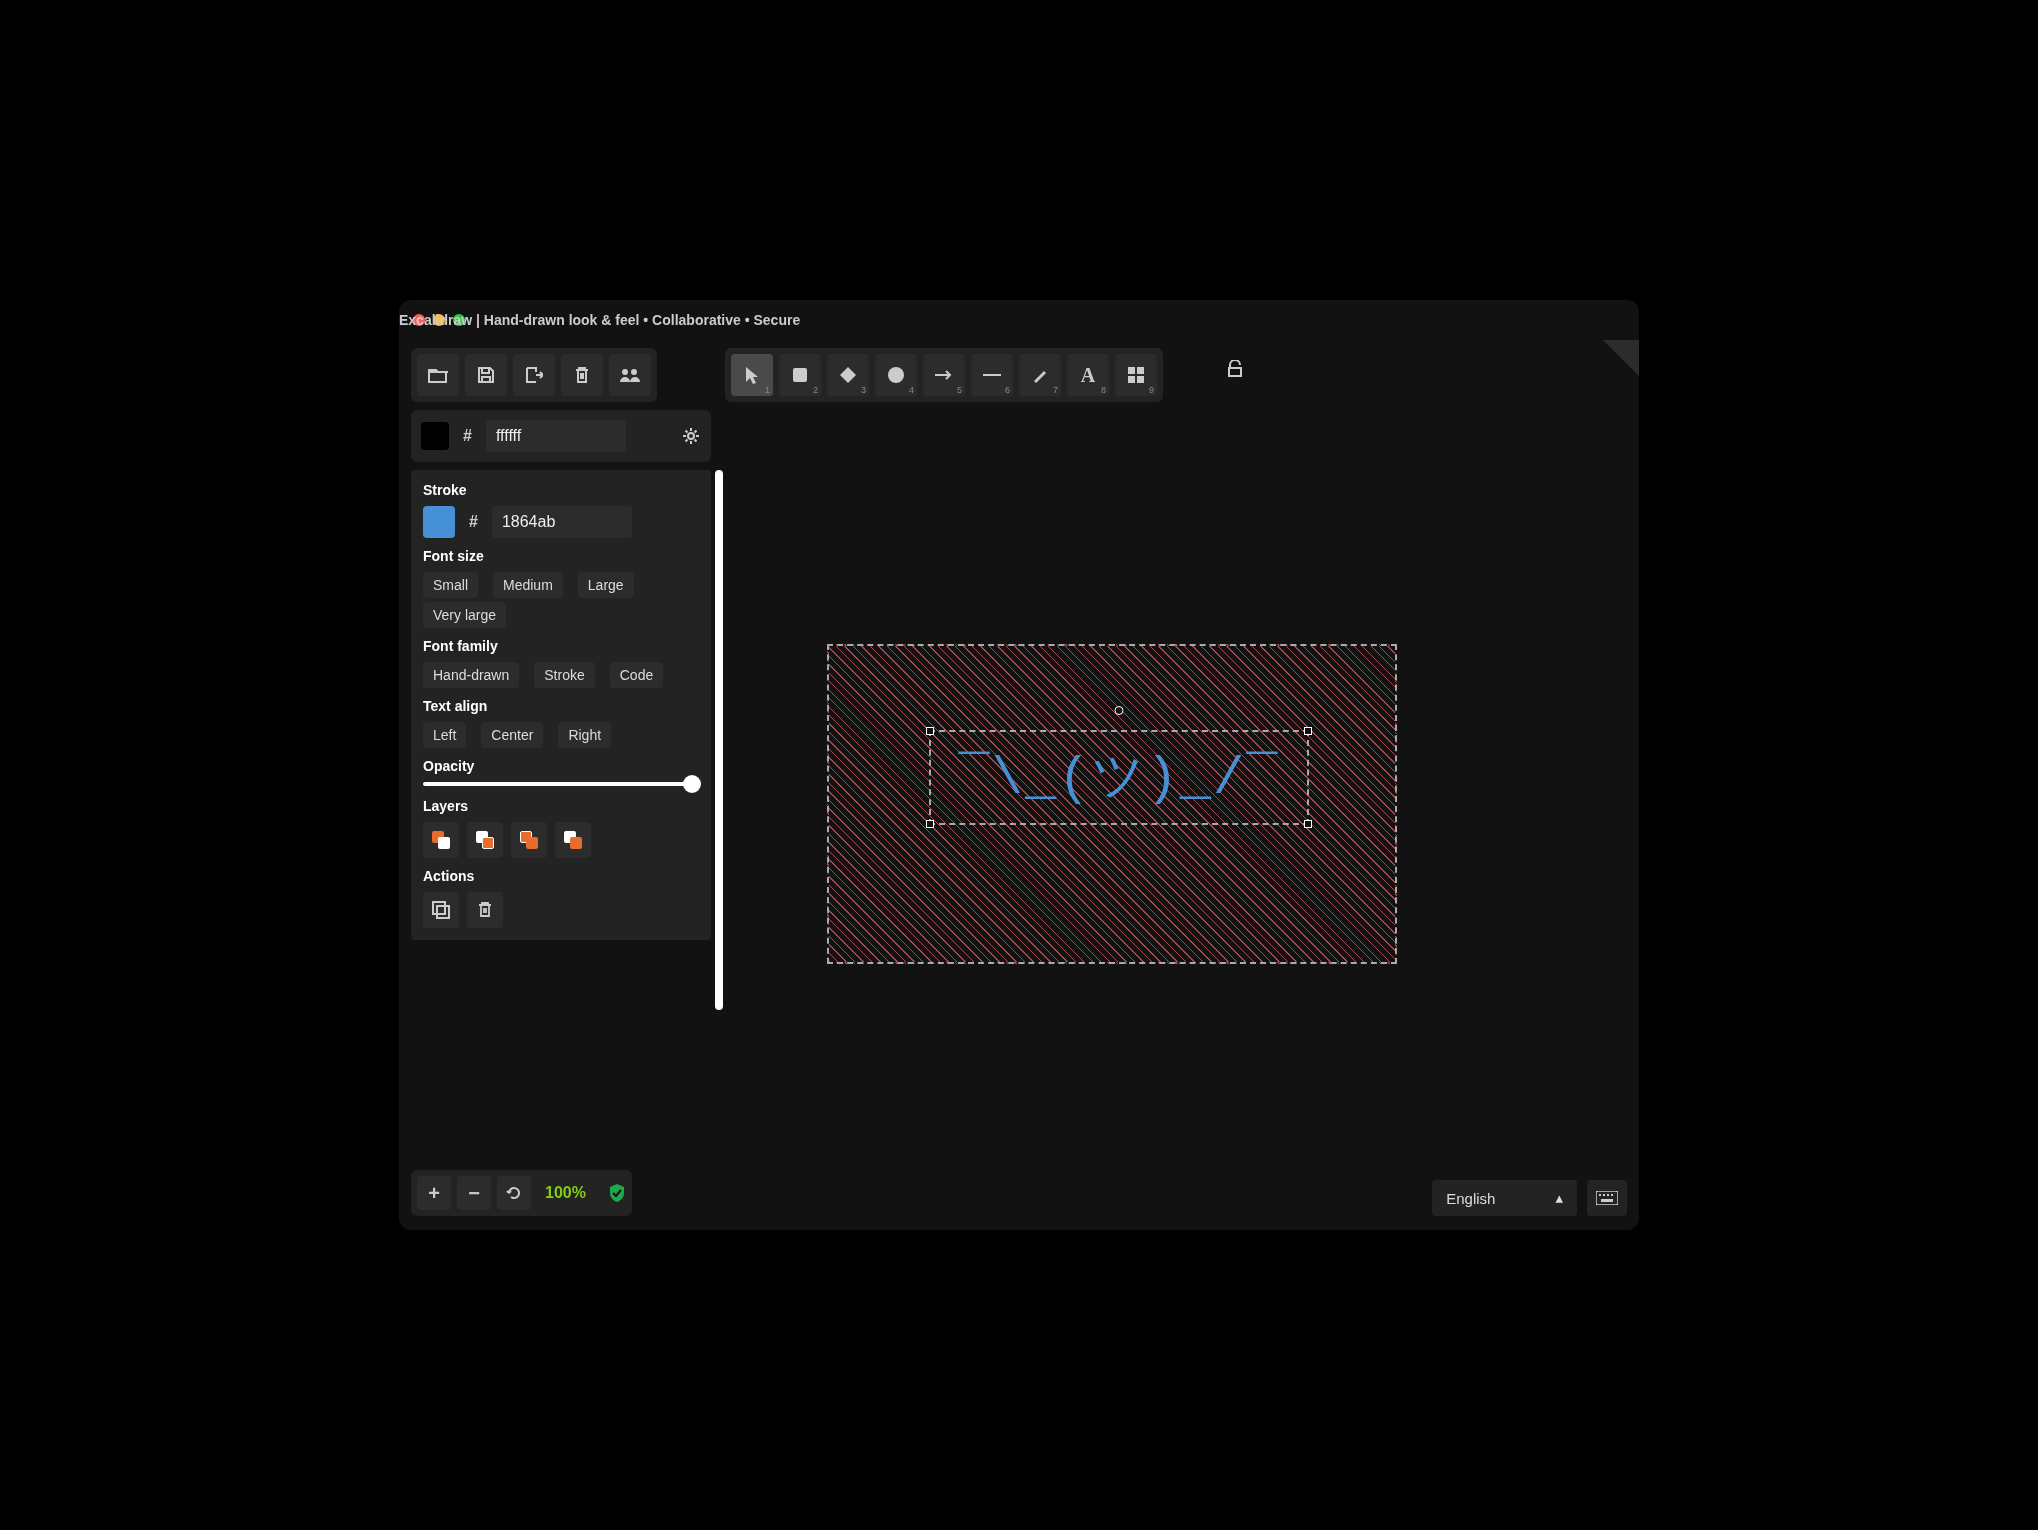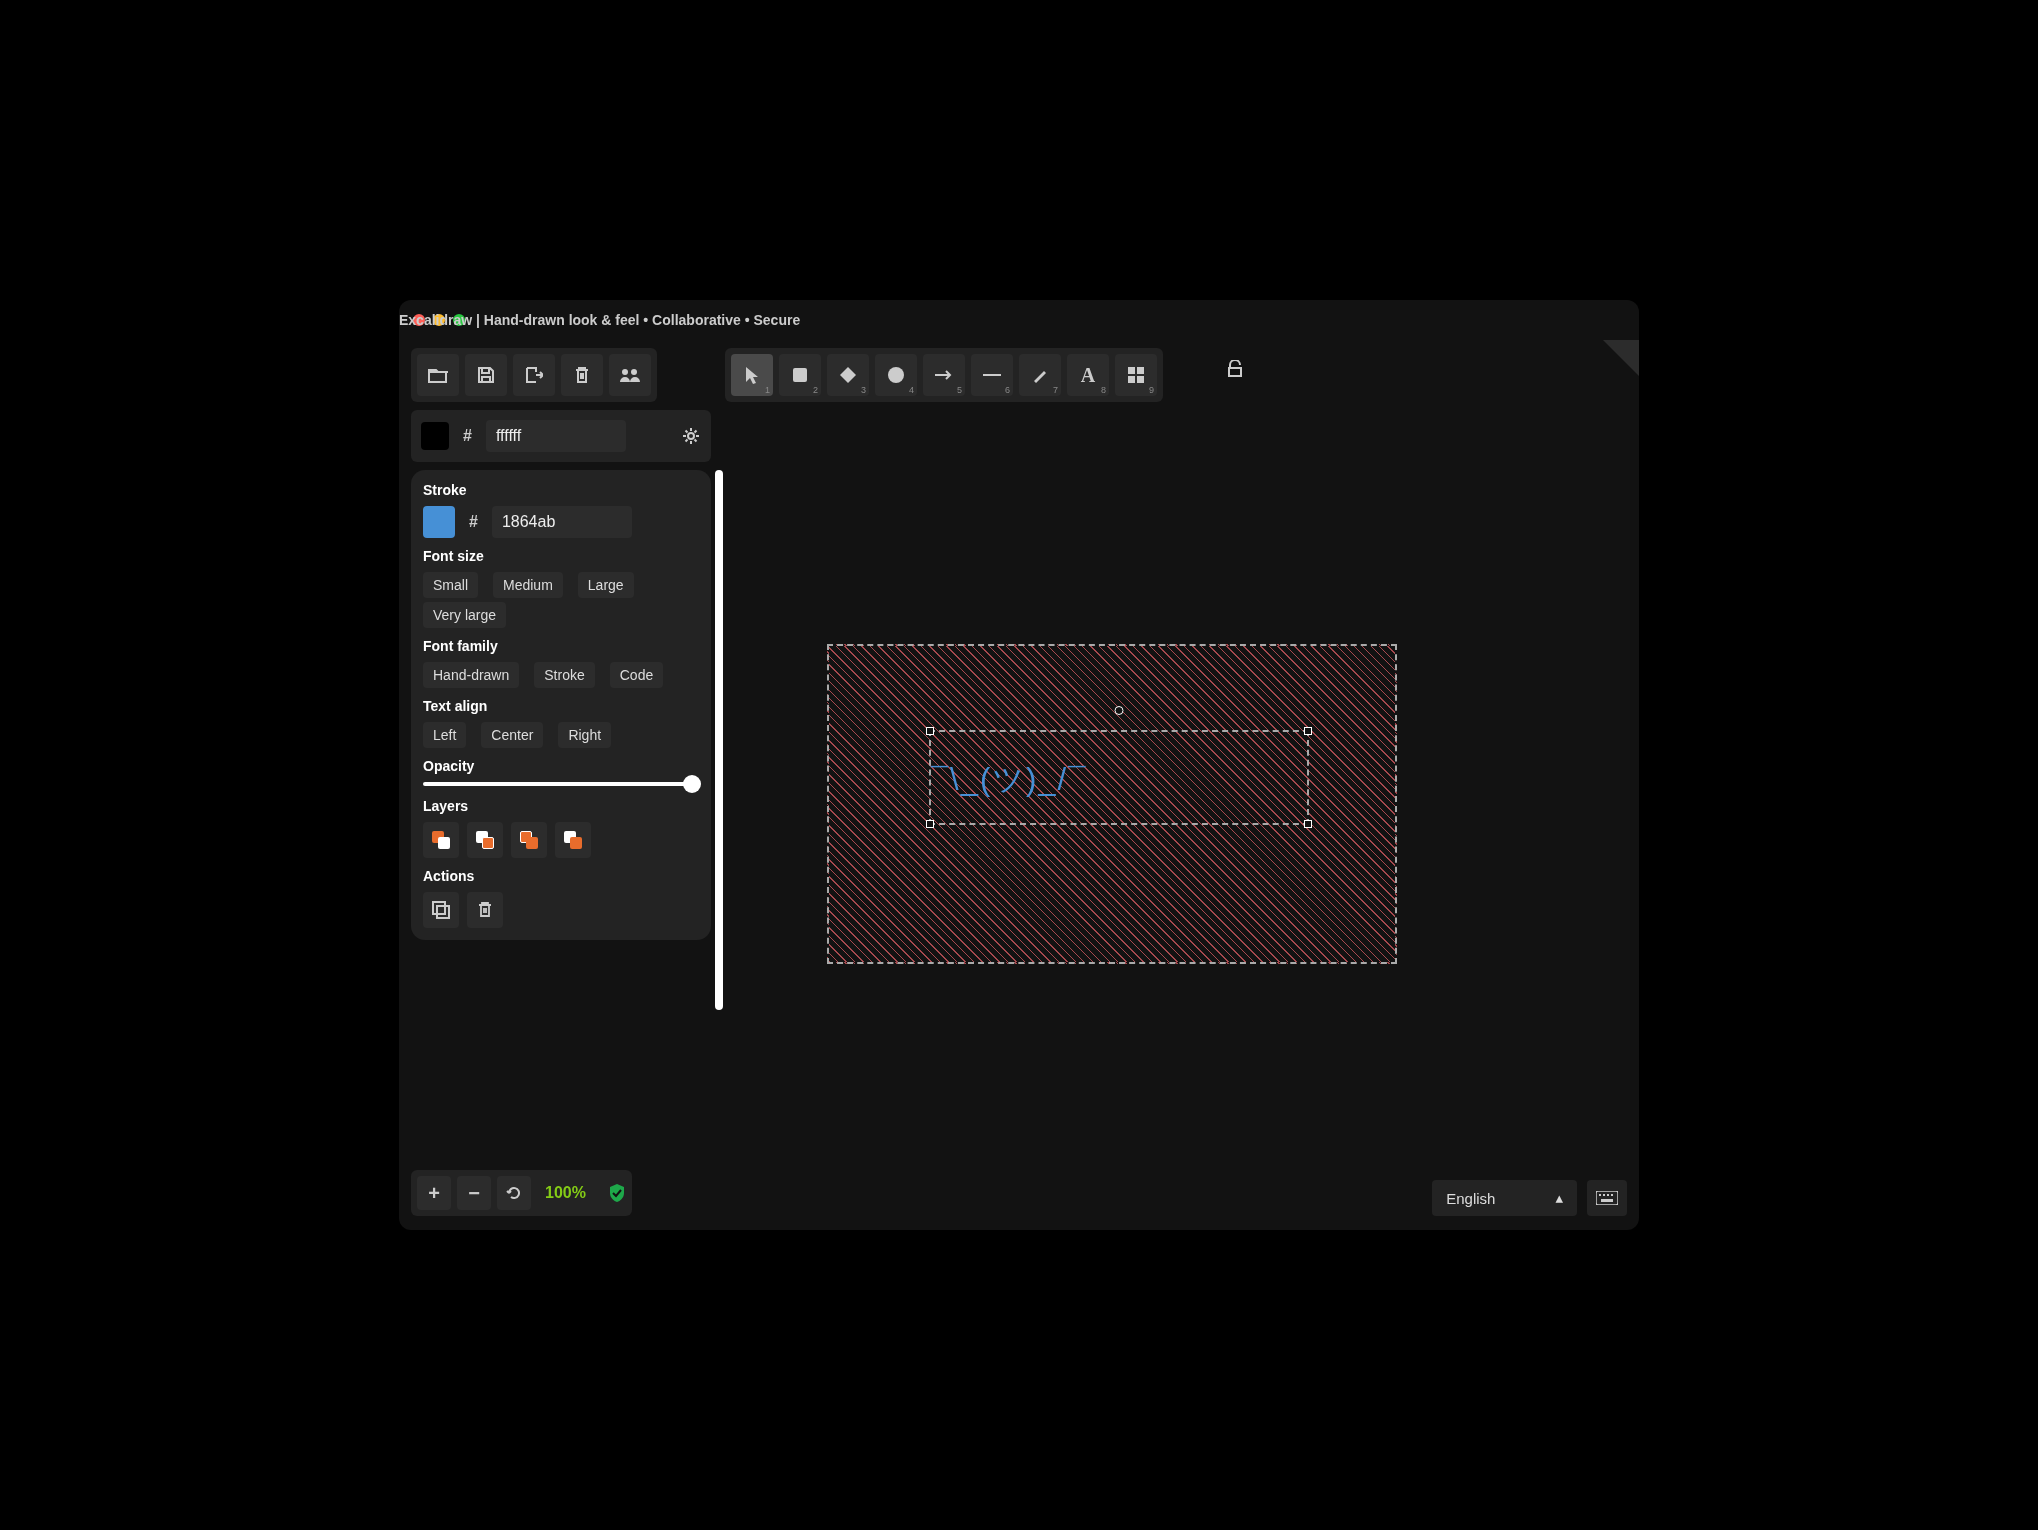--- a/index.html
+++ b/index.html
@@ -129,21 +129,21 @@
   .gear { color: #ccc; font-size: 18px; margin-left: auto; cursor: pointer; }
 
   
   .side-panel {
     position: absolute;
     top: 130px;
     left: 12px;
     width: 300px;
     max-height: 540px;
     background: #232323;
-    border-radius: 14px;
+    border-radius: 4px;
     padding: 12px;
     z-index: 5;
     color: #ddd;
     overflow-y: auto;
   }
   .side-scroll-thumb {
     position: absolute;
     top: 130px;
     left: 316px;
     width: 8px;
@@ -285,23 +285,24 @@
   .rot-handle {
     position: absolute;
     top: -26px; left: 50%;
     transform: translateX(-50%);
     width: 9px; height: 9px;
     border: 1.5px solid #fff;
     border-radius: 50%;
     background: #121212;
   }
   .shrug {
-    font-family: Liberation Sans, sans-serif;
-    font-size: 31px;
+    font-family: Liberation Mono, monospace;
+    font-size: 52px;
     color: #4690d6;
+    text-align: center;
     line-height: 95px;
     white-space: nowrap;
     letter-spacing: 2px;
   }
 
   
   svg { display: block; }
 </style>
 </head>
 <body>

